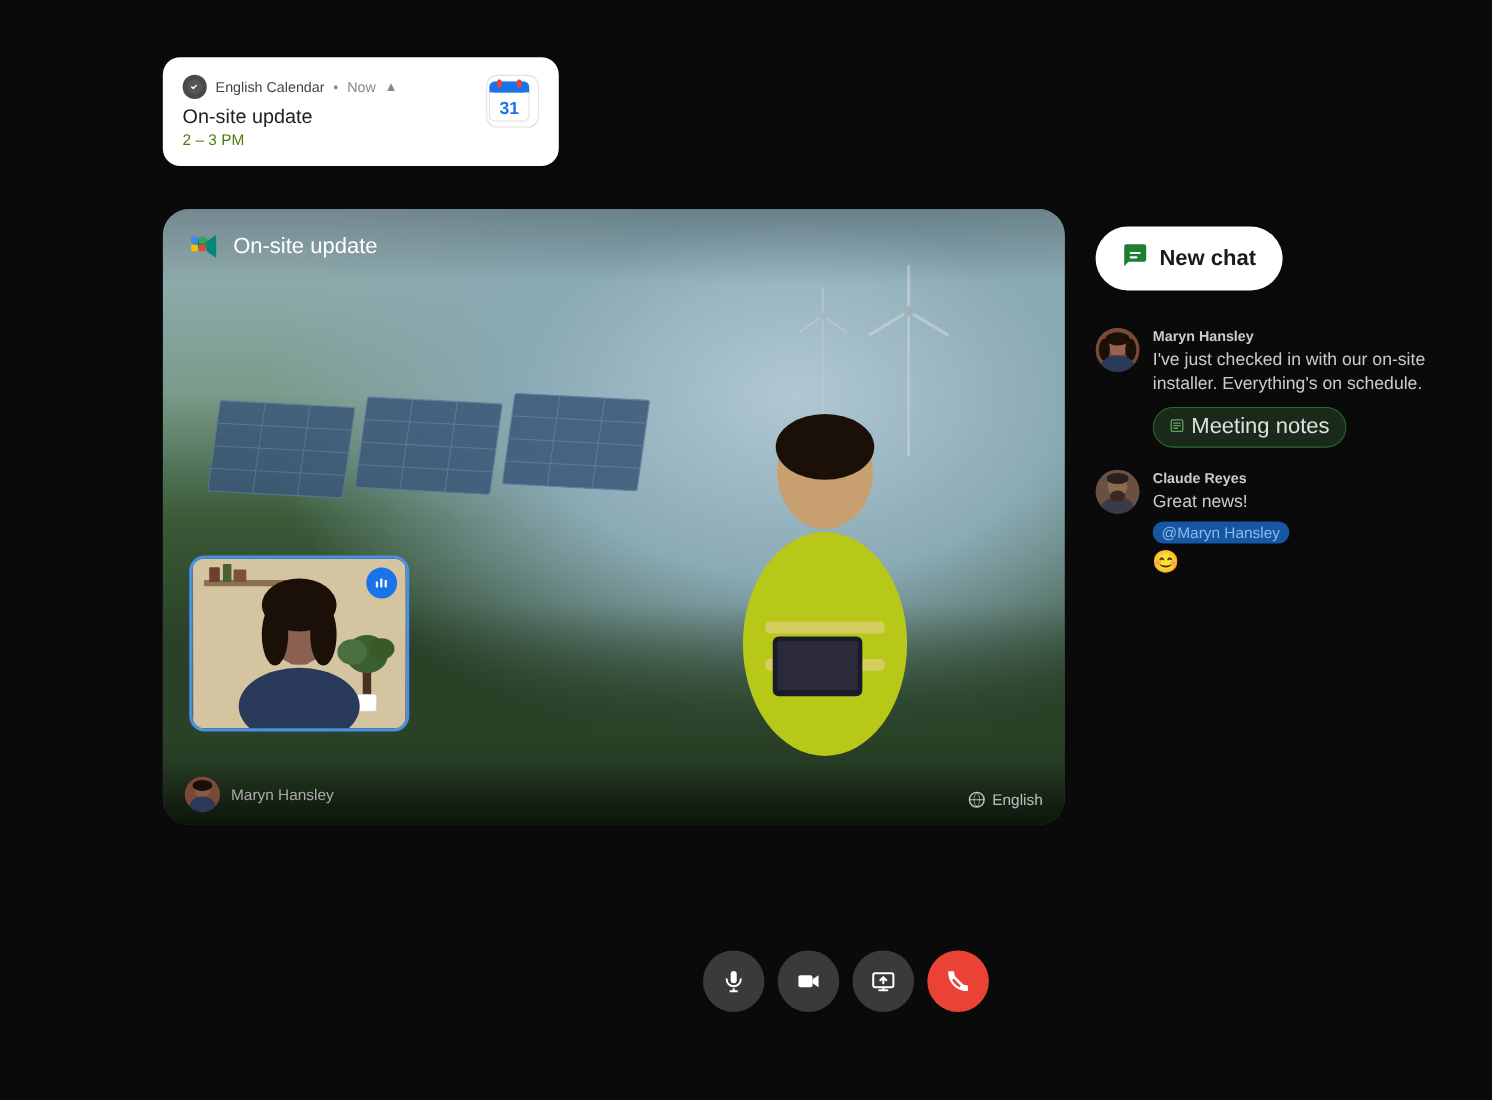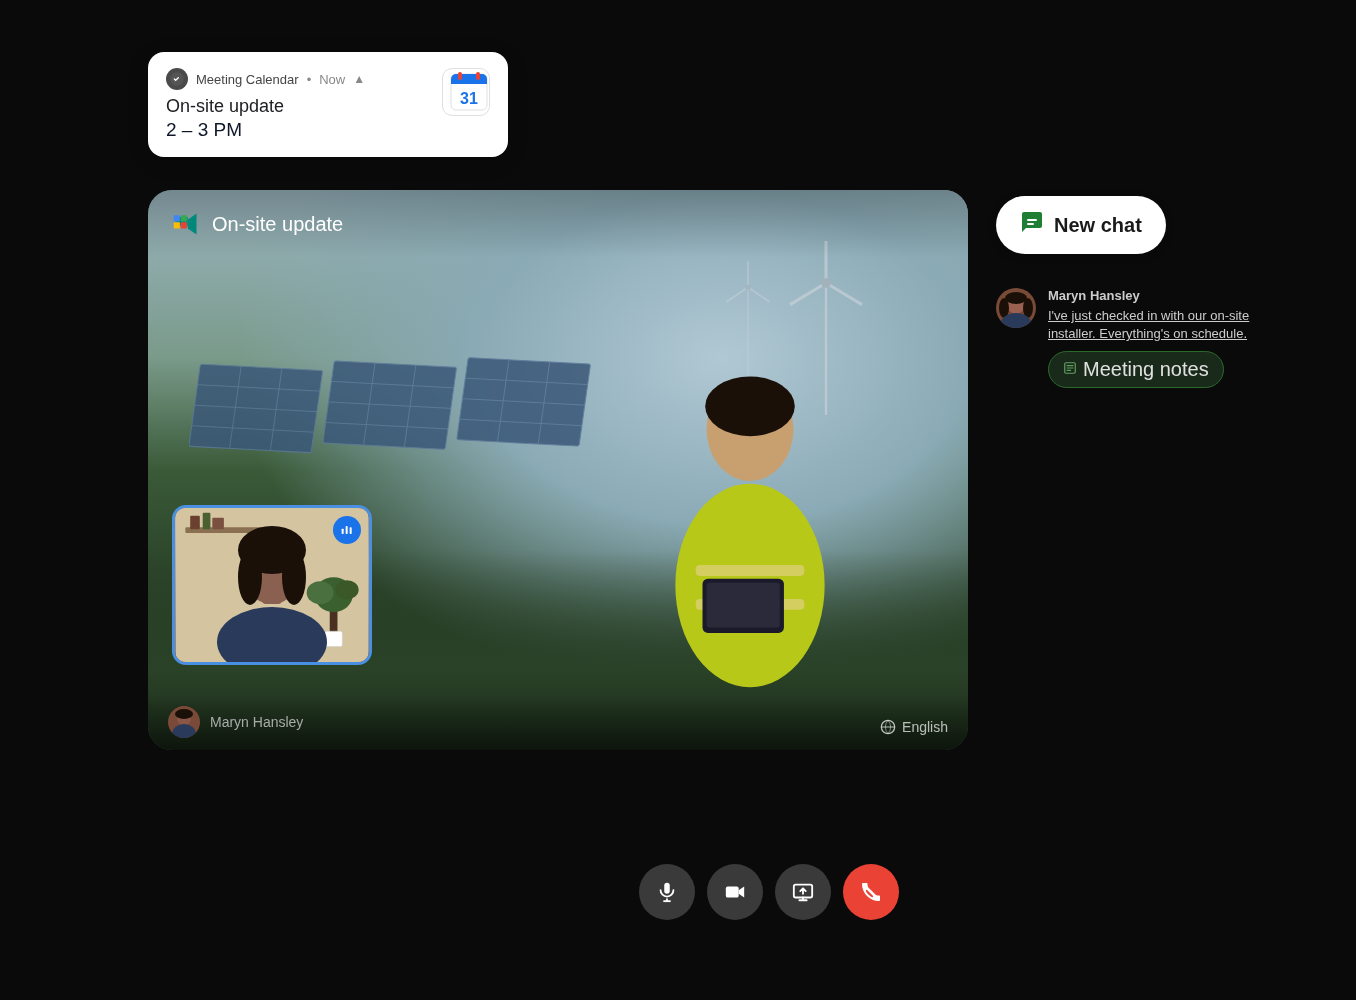--- a/index.html
+++ b/index.html
@@ -54,32 +54,32 @@
       font-size: 12px;
       color: #888;
     }
     .notification-title {
       font-size: 18px;
       font-weight: 500;
       color: #202124;
       margin-bottom: 2px;
     }
     .notification-subtitle {
-      font-size: 19px;
-      color: #0f172a;
+      font-size: 14px;
+      color: #4d7c0f;
     }
     .calendar-badge {
       width: 48px;
       height: 48px;
       border-radius: 10px;
       background: #fff;
       border: 1px solid #e0e0e0;
       display: flex;
       align-items: center;
-      justify-content: flex-end;
+      justify-content: flex-start;
       overflow: hidden;
       flex-shrink: 0;
     }
 
     
     .video-container {
       position: absolute;
       top: 190px;
       left: 148px;
       width: 820px;
@@ -231,21 +231,21 @@
       color: white;
       font-size: 20px;
     }
     .control-btn.end-call {
       background: #ea4335;
     }
 
     
     .chat-panel {
       position: absolute;
-      top: 196px;
+      top: 206px;
       right: 60px;
       width: 300px;
       z-index: 10;
     }
 
     
     .new-chat-btn {
       background: white;
       border: none;
       border-radius: 30px;
@@ -298,24 +298,23 @@
     .chat-content {
       flex: 1;
     }
     .chat-sender {
       font-size: 13px;
       font-weight: 600;
       color: #cccccc;
       margin-bottom: 4px;
     }
     .chat-text {
-      font-size: 13px;
+      font-size: 16px;
       color: #cccccc;
       line-height: 1.4;
-      text-decoration: underline;
     }
     .chat-chip {
       display: inline-flex;
       align-items: center;
       gap: 6px;
       background: #1a1a1a;
       border: 1px solid #444;
       border-radius: 20px;
       padding: 6px 14px;
       margin-top: 8px;
@@ -373,21 +372,21 @@
 
 <div class="notification-card">
   <div class="notification-left">
     <div class="notification-top">
       <div class="gcal-circle">
         <svg width="16" height="16" viewBox="0 0 24 24" fill="none">
           <path d="M12 2C6.48 2 2 6.48 2 12s4.48 10 10 10 10-4.48 10-10S17.52 2 12 2z" fill="#555"></path>
           <path d="M8 12l2 2 4-4" stroke="white" stroke-width="2" stroke-linecap="round"></path>
         </svg>
       </div>
-      <span class="notification-source">Meeting Calendar</span>
+      <span class="notification-source">English Calendar</span>
       <span class="notification-dot">•</span>
       <span class="notification-time">Now</span>
       <span class="notification-chevron">▲</span>
     </div>
     <div class="notification-title">On-site update</div>
     <div class="notification-subtitle">2 – 3 PM</div>
   </div>
   <div class="calendar-badge">
 
     <svg width="40" height="40" viewBox="0 0 40 40">
@@ -618,14 +617,32 @@
               <line x1="7" y1="8" x2="17" y2="8" stroke="#60a060" stroke-width="2" stroke-linecap="round"></line>
               <line x1="7" y1="12" x2="17" y2="12" stroke="#60a060" stroke-width="2" stroke-linecap="round"></line>
               <line x1="7" y1="16" x2="13" y2="16" stroke="#60a060" stroke-width="2" stroke-linecap="round"></line>
             </svg>
           </span>
           <span>Meeting notes</span>
         </div>
       </div>
     </div>
 
+    <div class="chat-message">
+      <div class="chat-avatar avatar-claude">
+        <svg width="40" height="40" viewBox="0 0 40 40">
+          <circle cx="20" cy="20" r="20" fill="#6a5040"></circle>
+          <ellipse cx="20" cy="15" rx="9" ry="10" fill="#8a6a50"></ellipse>
+          <ellipse cx="20" cy="8" rx="10" ry="5" fill="#2a2020"></ellipse>
+          <ellipse cx="20" cy="35" rx="15" ry="10" fill="#3a3a4a"></ellipse>
+
+          <ellipse cx="20" cy="24" rx="7" ry="5" fill="#3a2820"></ellipse>
+        </svg>
+      </div>
+      <div class="chat-content">
+        <div class="chat-sender">Claude Reyes</div>
+        <div class="chat-text">Great news!</div>
+        <div class="mention-tag">@Maryn Hansley</div>
+        <div class="emoji-row">😊</div>
+      </div>
+    </div>
   </div>
 </div>
 
 </body></html>

